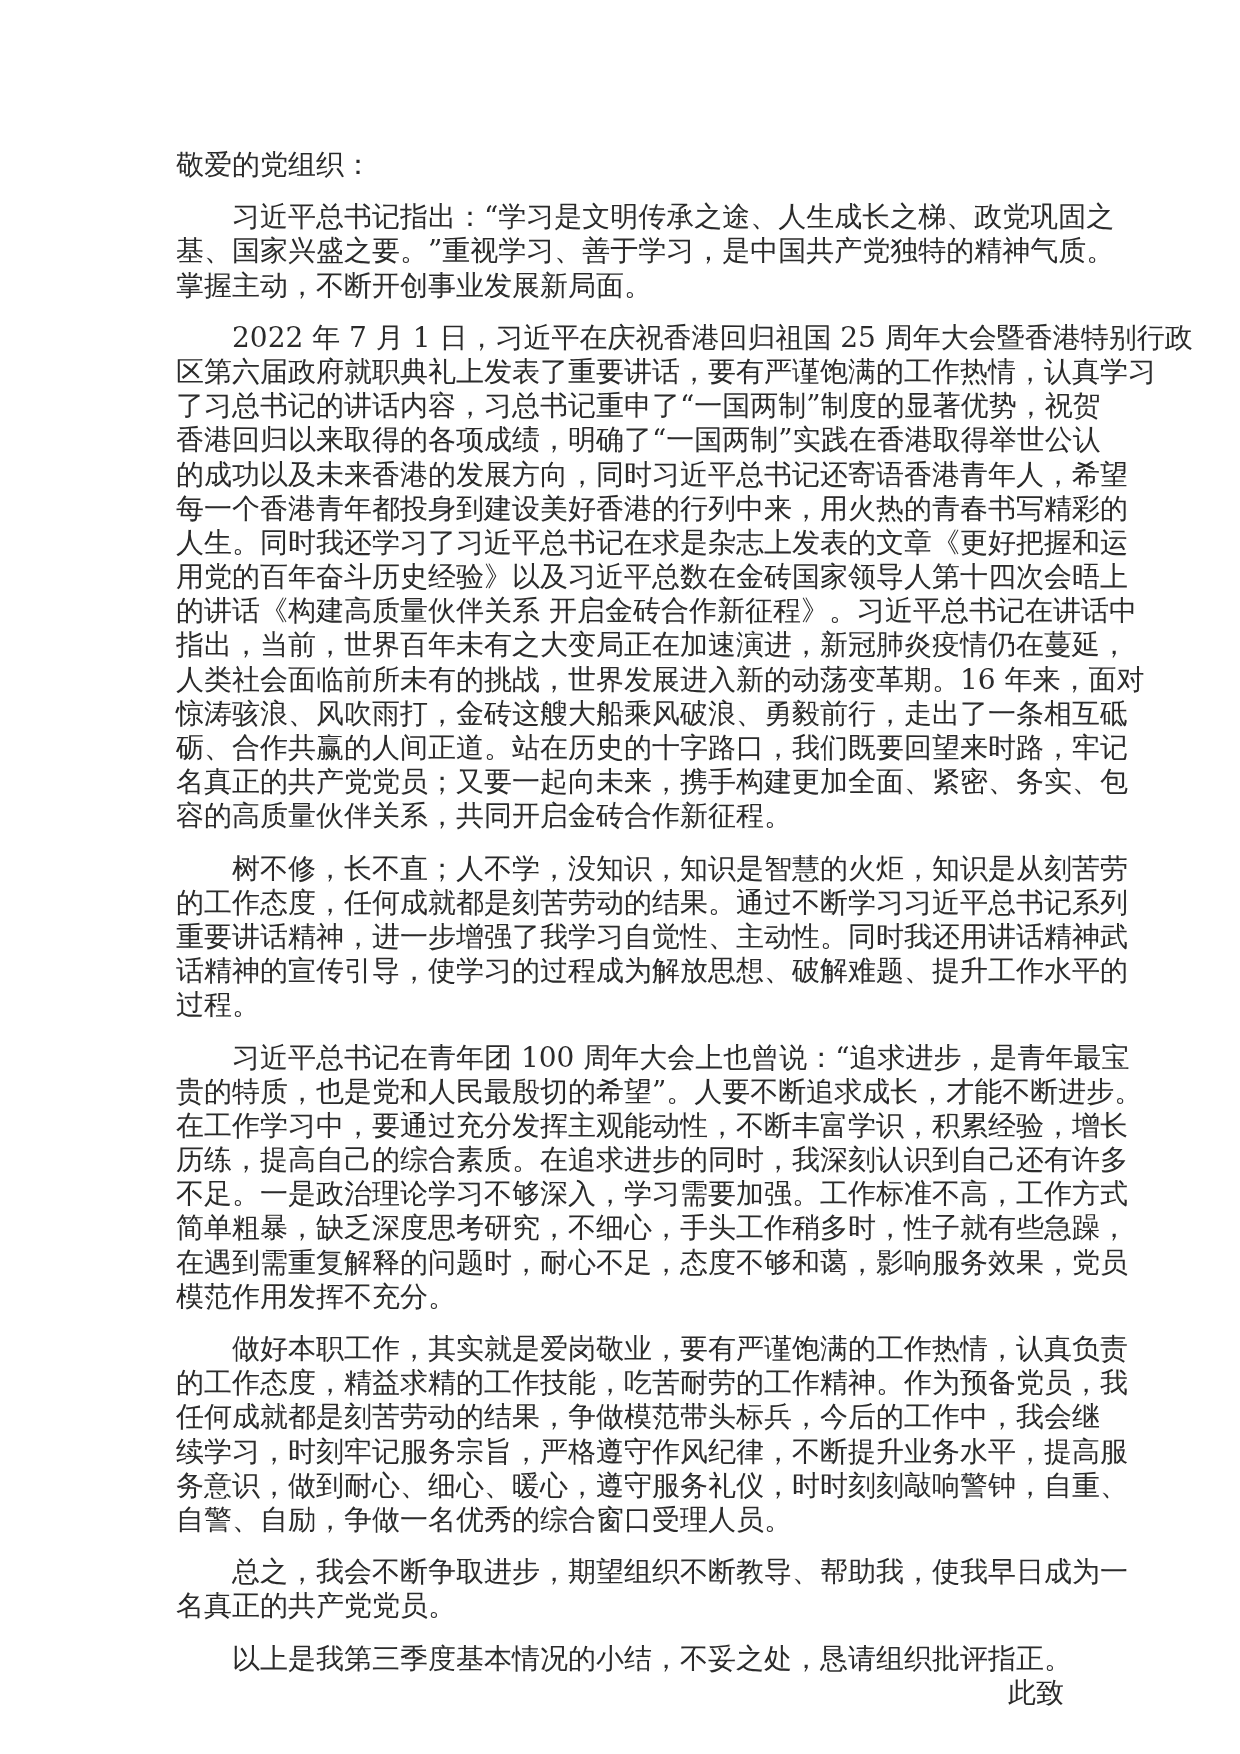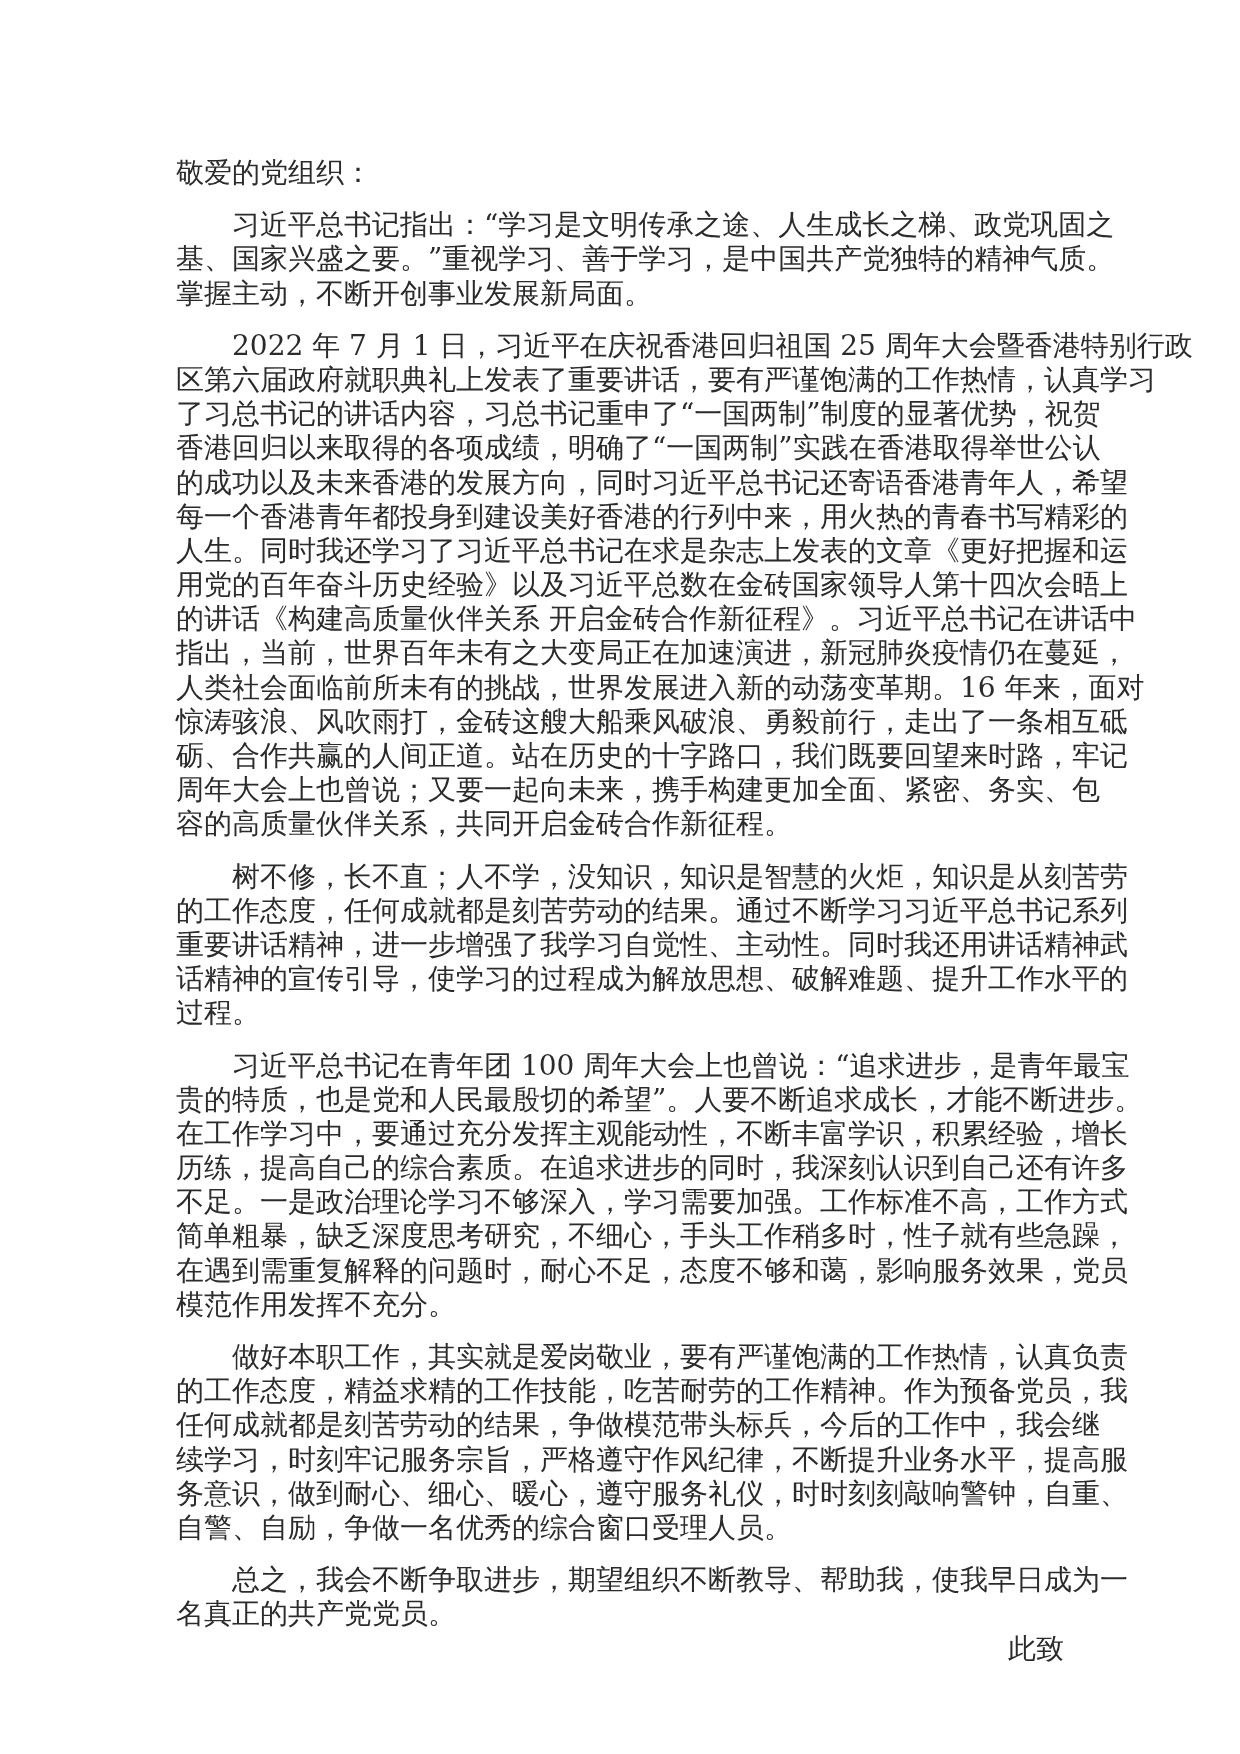--- a/index.html
+++ b/index.html
@@ -9,21 +9,21 @@
     }
     body {
       width: 1240px;
       height: 1754px;
       position: relative;
       overflow: hidden;
     }
     .page {
       position: absolute;
       left: 176px;
-      top: 156px;
+      top: 148px;
       width: 890px;
       color: #2b2b2b;
       font-family: "DejaVu Serif", "Liberation Serif", serif;
       font-size: 28px;
       line-height: 34.2px;
     }
     .line {
       display: block;
       white-space: nowrap;
       height: 34.2px;
@@ -66,21 +66,21 @@
     <span class="line">香港回归以来取得的各项成绩，明确了“一国两制”实践在香港取得举世公认</span>
     <span class="line">的成功以及未来香港的发展方向，同时习近平总书记还寄语香港青年人，希望</span>
     <span class="line">每一个香港青年都投身到建设美好香港的行列中来，用火热的青春书写精彩的</span>
     <span class="line">人生。同时我还学习了习近平总书记在求是杂志上发表的文章《更好把握和运</span>
     <span class="line">用党的百年奋斗历史经验》以及习近平总数在金砖国家领导人第十四次会晤上</span>
     <span class="line">的讲话《构建高质量伙伴关系 开启金砖合作新征程》。习近平总书记在讲话中</span>
     <span class="line">指出，当前，世界百年未有之大变局正在加速演进，新冠肺炎疫情仍在蔓延，</span>
     <span class="line">人类社会面临前所未有的挑战，世界发展进入新的动荡变革期。16 年来，面对</span>
     <span class="line">惊涛骇浪、风吹雨打，金砖这艘大船乘风破浪、勇毅前行，走出了一条相互砥</span>
     <span class="line">砺、合作共赢的人间正道。站在历史的十字路口，我们既要回望来时路，牢记</span>
-    <span class="line">周年大会上也曾说；又要一起向未来，携手构建更加全面、紧密、务实、包</span>
+    <span class="line">名真正的共产党党员；又要一起向未来，携手构建更加全面、紧密、务实、包</span>
     <span class="line last">容的高质量伙伴关系，共同开启金砖合作新征程。</span>
   </div>
 
   <div>
     <span class="line indent">树不修，长不直；人不学，没知识，知识是智慧的火炬，知识是从刻苦劳</span>
     <span class="line">的工作态度，任何成就都是刻苦劳动的结果。通过不断学习习近平总书记系列</span>
     <span class="line">重要讲话精神，进一步增强了我学习自觉性、主动性。同时我还用讲话精神武</span>
     <span class="line">话精神的宣传引导，使学习的过程成为解放思想、破解难题、提升工作水平的</span>
     <span class="line last">过程。</span>
   </div>
@@ -103,15 +103,18 @@
     <span class="line">续学习，时刻牢记服务宗旨，严格遵守作风纪律，不断提升业务水平，提高服</span>
     <span class="line">务意识，做到耐心、细心、暖心，遵守服务礼仪，时时刻刻敲响警钟，自重、</span>
     <span class="line last">自警、自励，争做一名优秀的综合窗口受理人员。</span>
   </div>
 
   <div>
     <span class="line indent">总之，我会不断争取进步，期望组织不断教导、帮助我，使我早日成为一</span>
     <span class="line last">名真正的共产党党员。</span>
   </div>
 
+  <div>
+    <span class="line indent last">以上是我第三季度基本情况的小结，不妥之处，恳请组织批评指正。</span>
+  </div>
 
   <span class="line closing">此致</span>
 </div>
 
 </body></html>

